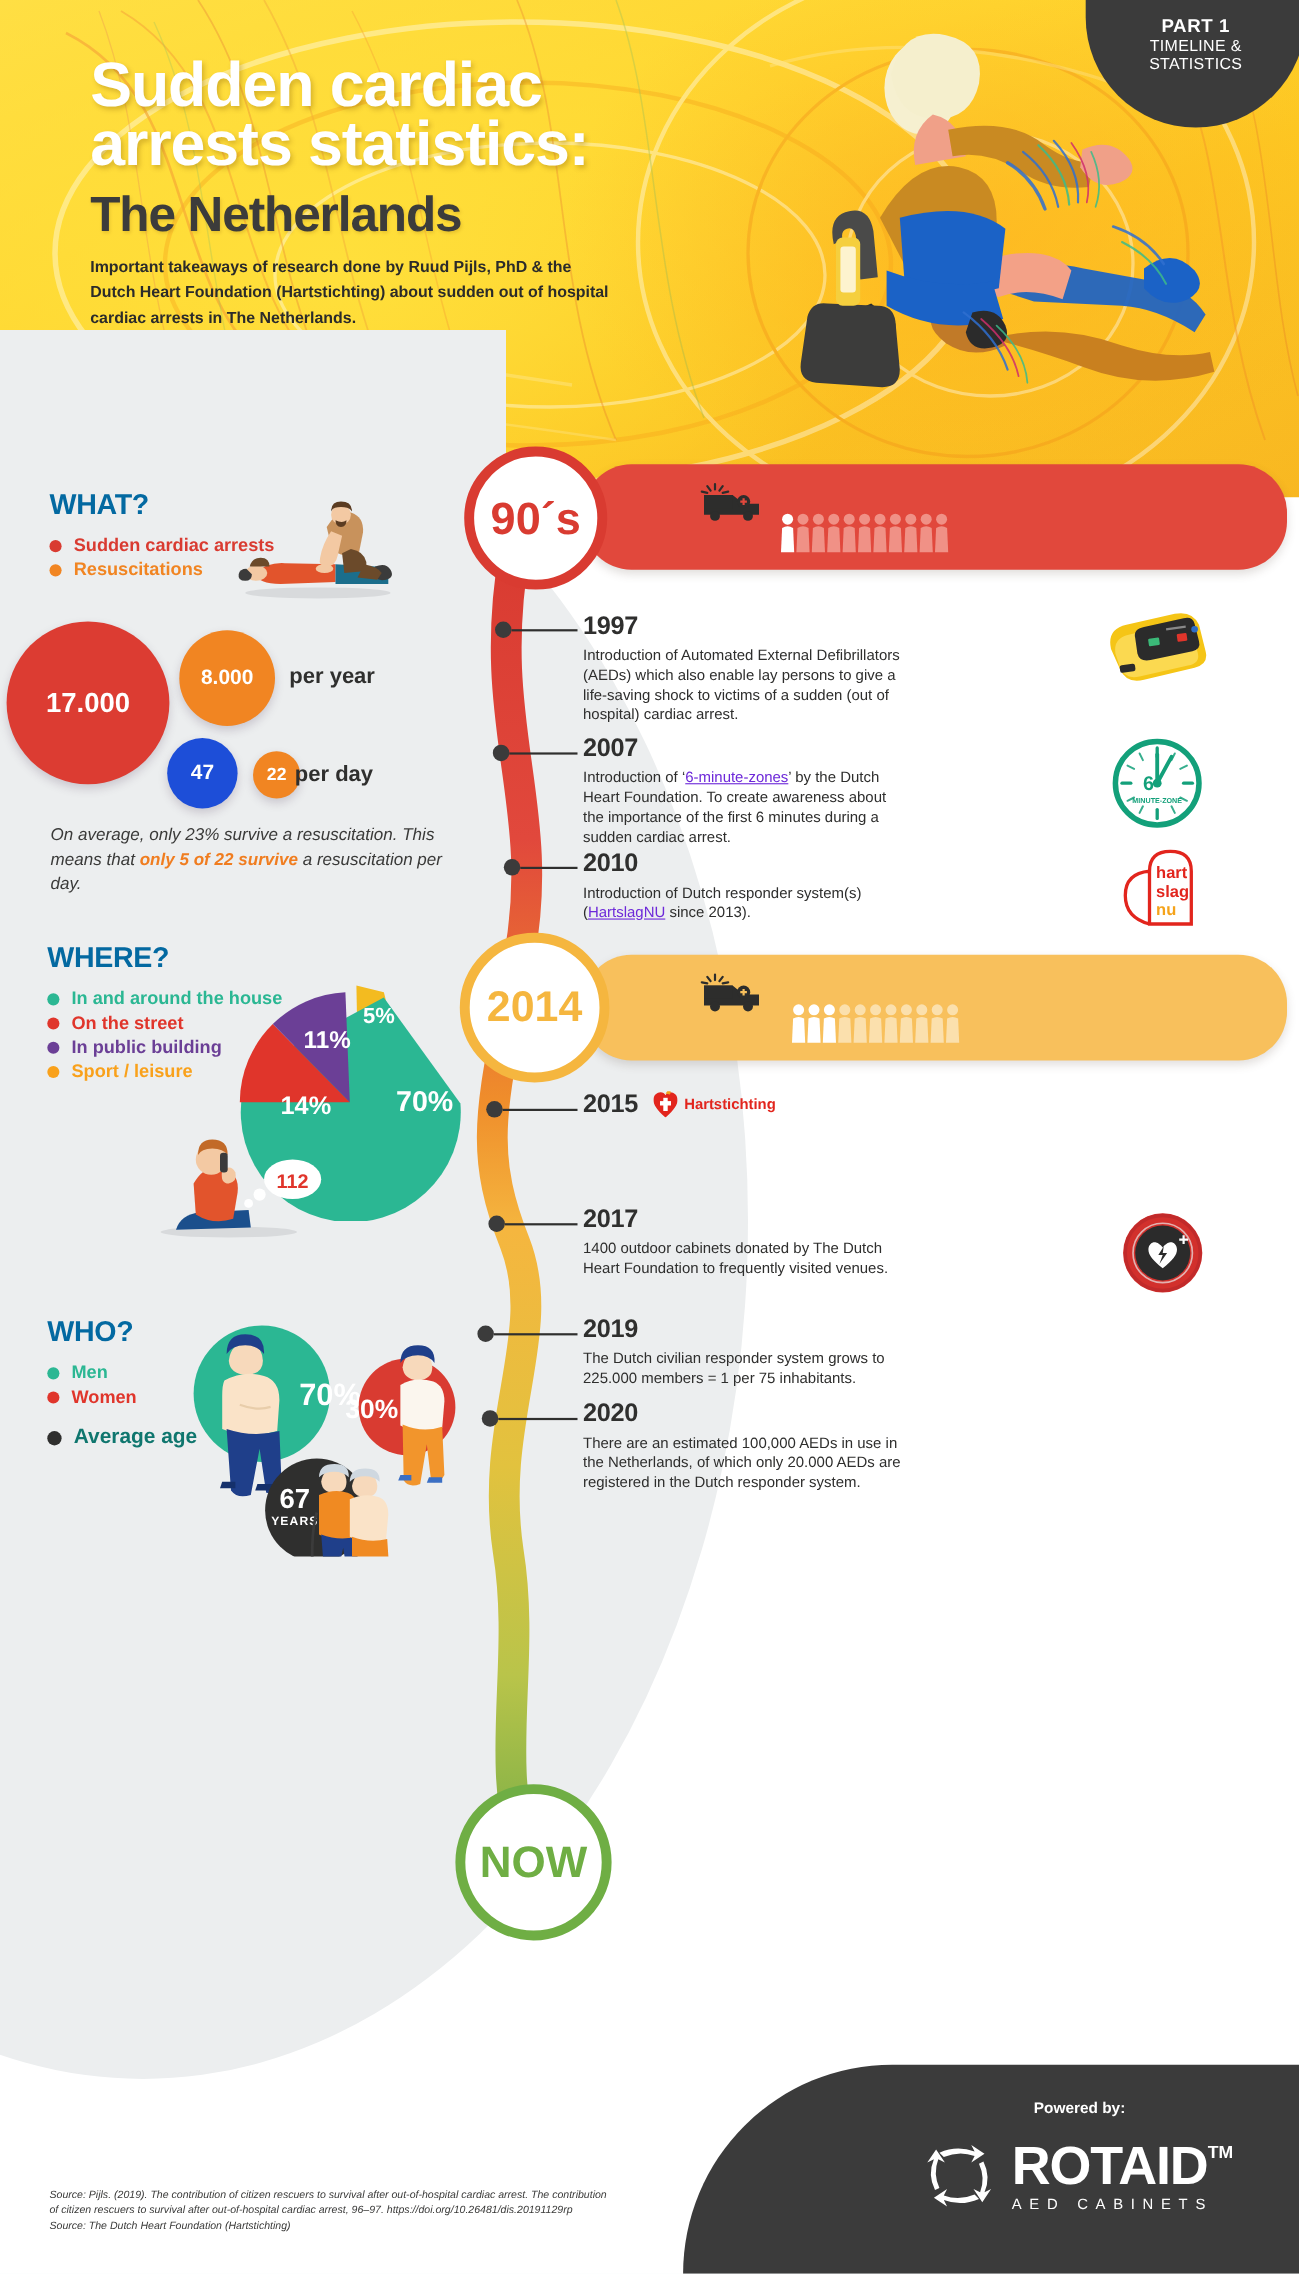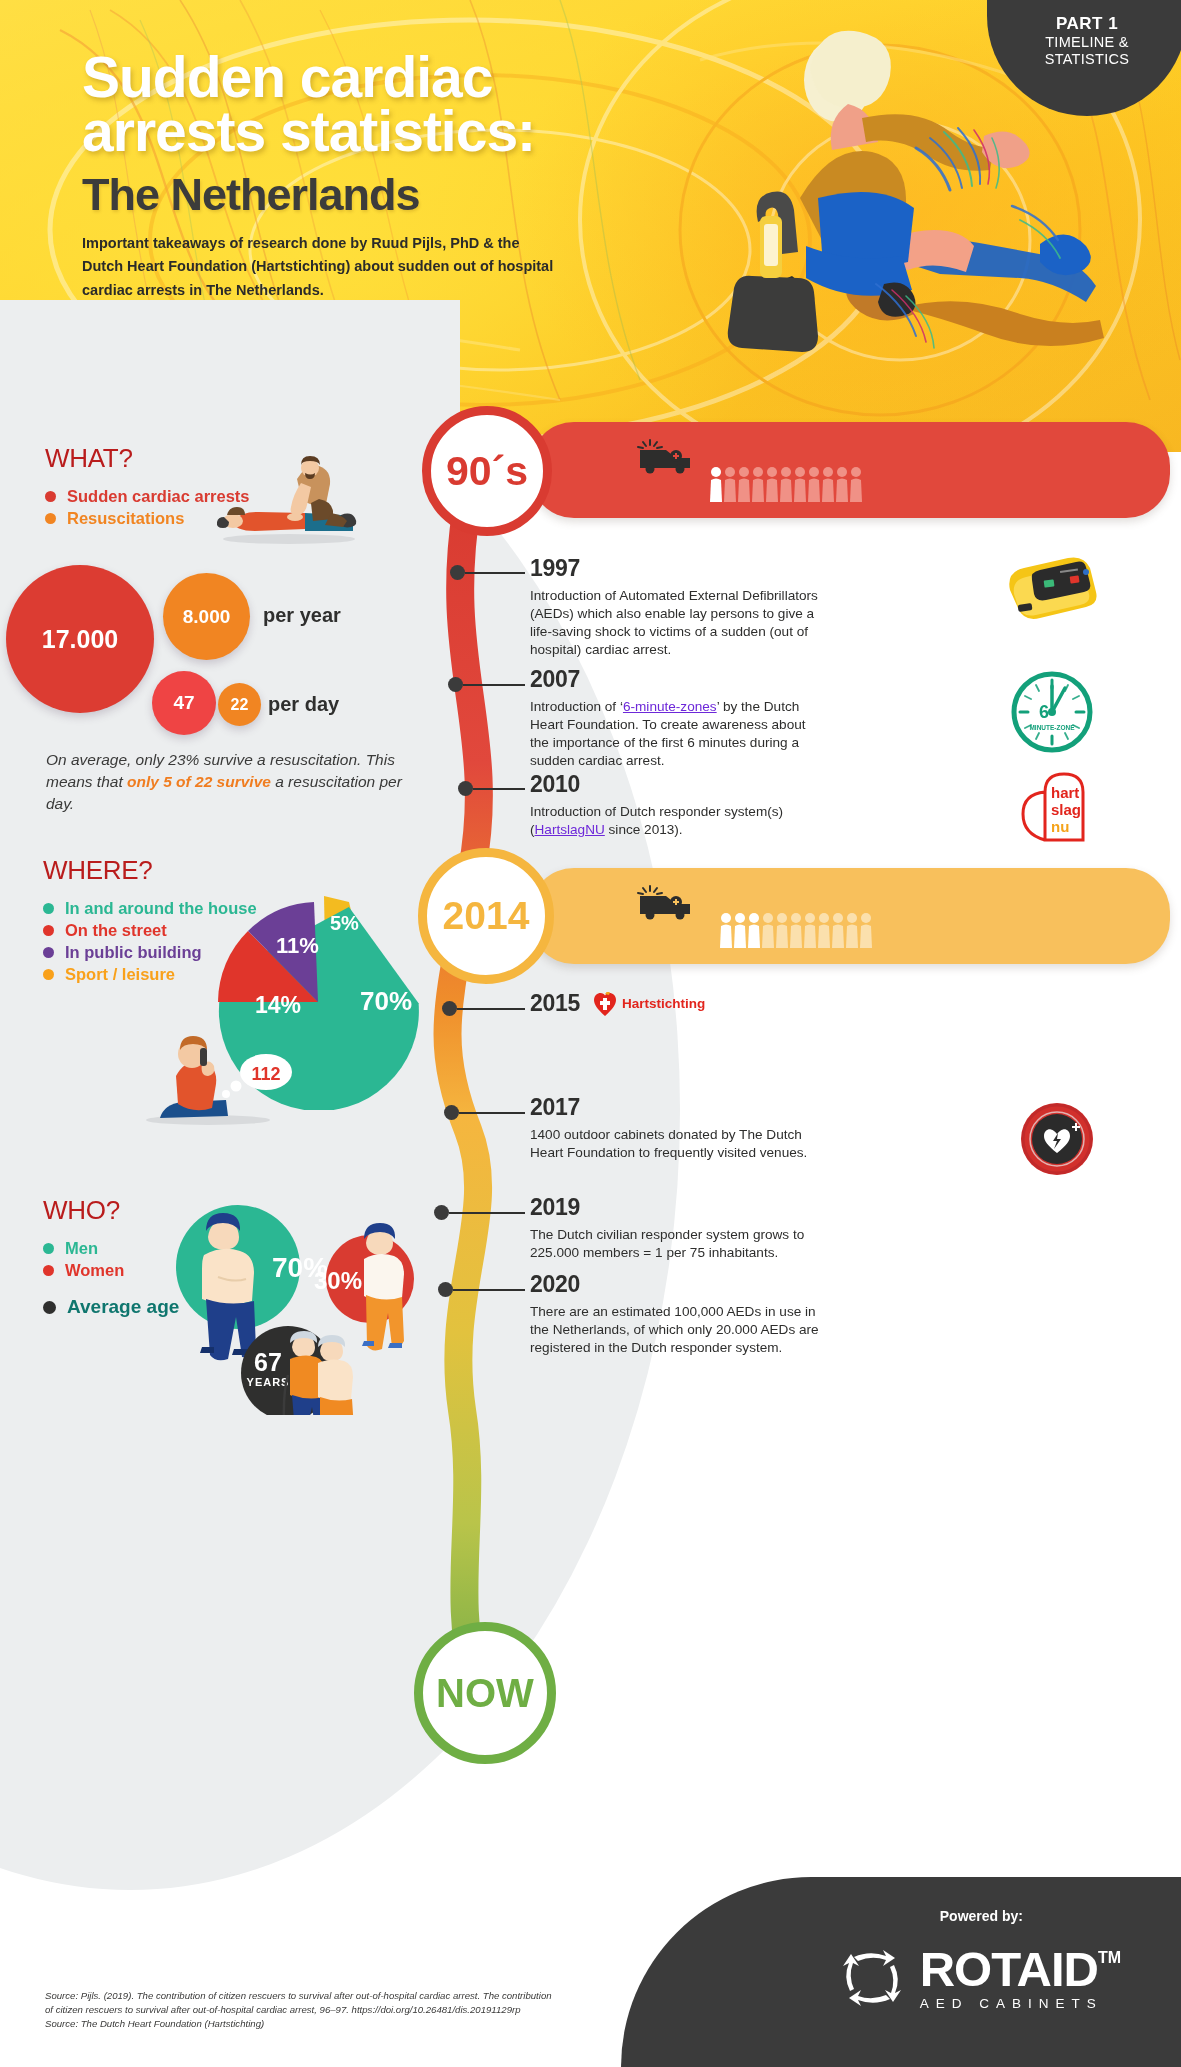--- a/index.html
+++ b/index.html
@@ -47,21 +47,21 @@
   #grey-blob {
     position:absolute; left:-420px; top:330px; width:1100px; height:1560px;
     background:#eceeef; border-radius:50%;
   }
   #grey-blob2 {
     position:absolute; left:-300px; top:300px; width:760px; height:640px;
     background:#eceeef;
   }
 
   
-  .sec-h { font-size:26px; font-weight:normal; color:#b91c1c; letter-spacing:-.3px; }
+  .sec-h { font-size:26px; font-weight:bold; color:#0369a1; letter-spacing:-.3px; }
   .legend { margin-top:13px; }
   .leg-row { display:flex; align-items:center; margin-bottom:3px; }
   .leg-dot { width:11px; height:11px; border-radius:50%; margin-right:11px; flex:none; }
   .leg-lab { font-size:16.5px; font-weight:bold; }
 
   #what { position:absolute; left:45px; top:443px; width:330px; }
   #cpr-illu { position:absolute; left:213px; top:455px; width:150px; height:90px; }
 
   #bubbles { position:absolute; left:0px; top:555px; width:420px; height:200px; }
   .bub { position:absolute; border-radius:50%; display:flex; align-items:center;
@@ -243,22 +243,22 @@
   <path d="M92,18 q6,3 10,0 q0,6 -5,6 q-5,0 -5,-6z" fill="#5b3c22"></path>
   <path d="M88,28 q-8,12 -10,24 q-2,8 6,8 q8,0 10,-10 l4,-18z" fill="#f3c9a3"></path>
   <path d="M106,44 q12,2 14,12 l0,8 l-20,2 l-2,-18z" fill="#6b4a2a"></path>
   <path d="M118,58 q12,2 16,8 l-4,6 l-18,-2z" fill="#6b4a2a"></path>
   <ellipse cx="82" cy="62" rx="8" ry="4" fill="#f3c9a3"></ellipse>
 </svg>
 
 <div id="bubbles">
   <div class="bub" style="left:6px;top:10px;width:148px;height:148px;font-size:25px;background:#dc3c32">17.000</div>
   <div class="bub" style="left:163px;top:18px;width:87px;height:87px;font-size:19px;background:#f18522">8.000</div>
-  <div class="bub" style="left:152px;top:116px;width:64px;height:64px;font-size:19px;background:#ef4444">47</div>
-  <div class="bub" style="left:218px;top:128px;width:43px;height:43px;font-size:16px;background:#f18522">22</div>
+  <div class="bub" style="left:152px;top:116px;width:64px;height:64px;font-size:19px;background:#1d4ed8">47</div>
+  <div class="bub" style="left:230px;top:128px;width:43px;height:43px;font-size:16px;background:#f18522">22</div>
   <span class="bub-lab" style="left:263px;top:49px;">per year</span>
   <span class="bub-lab" style="left:268px;top:138px;">per day</span>
 </div>
 
 <div id="what-note">
   <span>On average, only 23% survive a resuscitation. This means that </span><b>only 5 of 22 survive</b><span> a resuscitation per day.</span>
 </div>
 
 <div id="where">
   <div class="sec-h">WHERE?</div>

